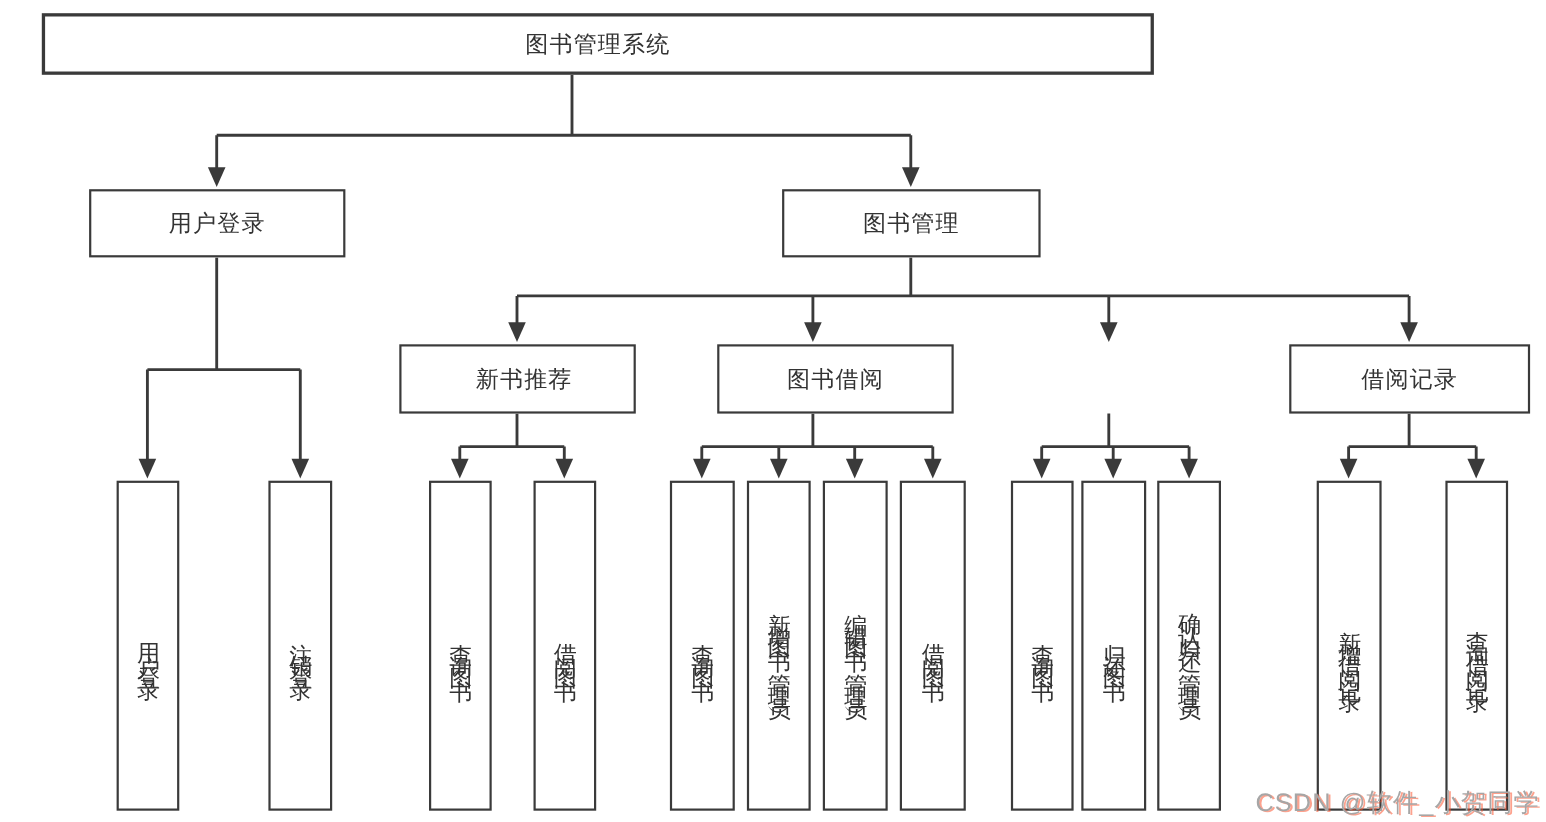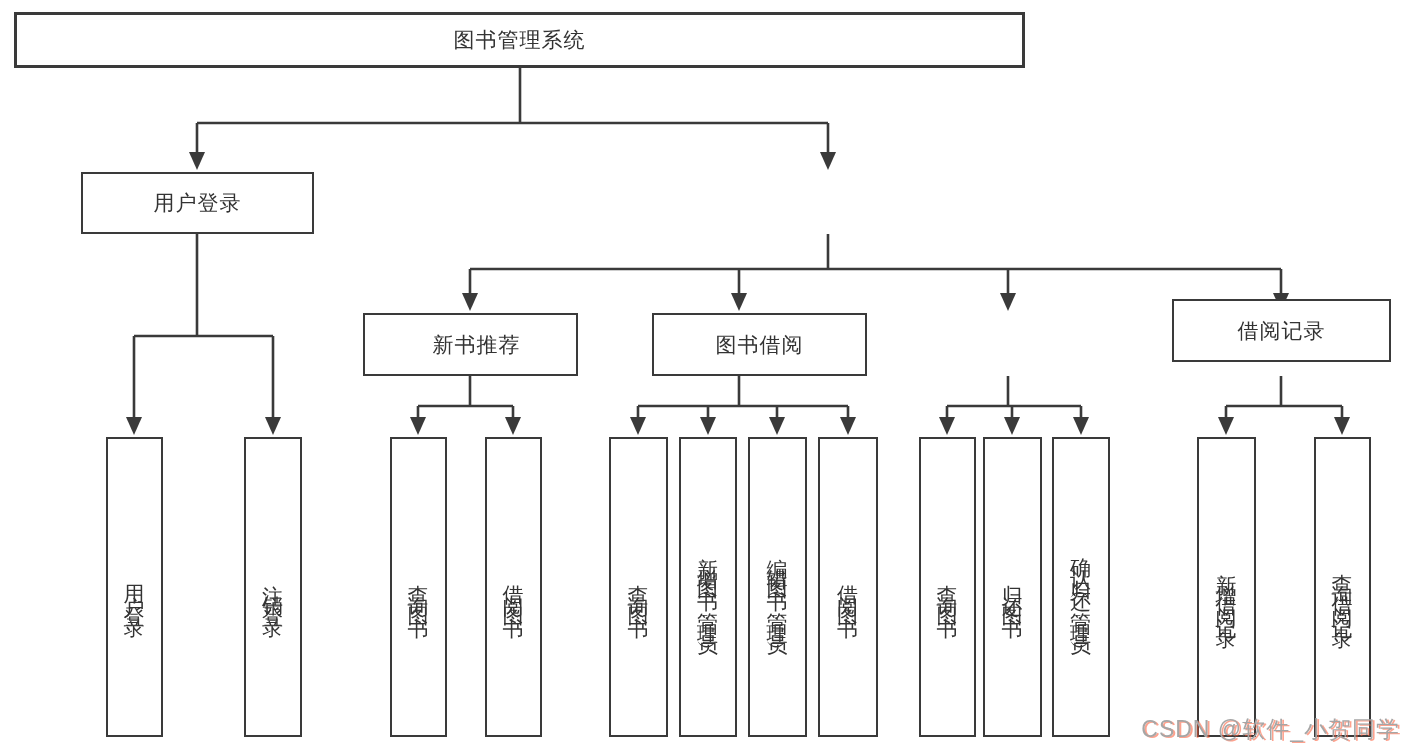--- a/index.html
+++ b/index.html
@@ -15,21 +15,21 @@
     position:absolute;
     box-sizing:border-box;
     background:#ffffff;
     border:3px solid #3a3a3a;
     display:flex;align-items:center;justify-content:center;
     color:#333333;
     font-size:21px;
     letter-spacing:1px;
     white-space:nowrap;
   }
-  .root{border-width:3px;}
+  .root{border-width:3px;margin-left:24px;}
   .hnode{border-width:2.5px;}
   .leaf{
     border-width:2.5px;
     top:437px;height:300px;
     writing-mode:vertical-rl;
     letter-spacing:11px;
     font-size:21px;
     line-height:1;
     padding-top:6px;
   }
@@ -88,24 +88,25 @@
       <polygon points="1004,417 1020,417 1012,435"></polygon>
       <polygon points="1073,417 1089,417 1081,435"></polygon>
       <polygon points="1218,417 1234,417 1226,435"></polygon>
       <polygon points="1334,417 1350,417 1342,435"></polygon>
     </g>
   </svg>
 
   <div class="box root" style="left:14px;top:12px;width:1011px;height:56px;">图书管理系统</div>
 
   <div class="box hnode" style="left:81px;top:172px;width:233px;height:62px;">用户登录</div>
+  <div class="box hnode" style="left:711px;top:172px;width:235px;height:62px;">图书管理</div>
 
   <div class="box hnode" style="left:363px;top:313px;width:215px;height:63px;padding-left:12px;">新书推荐</div>
   <div class="box hnode" style="left:632px;top:313px;width:215px;height:63px;margin-left:20px;">图书借阅</div>
-  <div class="box hnode" style="left:1172px;top:299px;width:219px;height:63px;">借阅记录</div>
+  <div class="box hnode" style="left:1172px;top:313px;width:219px;height:63px;">借阅记录</div>
 
   <div class="box leaf" style="left:106px;width:57px;">用户登录</div>
   <div class="box leaf" style="left:244px;width:58px;">注销登录</div>
 
   <div class="box leaf" style="left:390px;width:57px;">查询图书</div>
   <div class="box leaf" style="left:485px;width:57px;">借阅图书</div>
 
   <div class="box leaf" style="left:609px;width:59px;">查询图书</div>
   <div class="box leaf" style="left:679px;width:58px;">新增图书（管理员）</div>
   <div class="box leaf" style="left:748px;width:59px;">编辑图书（管理员）</div>

